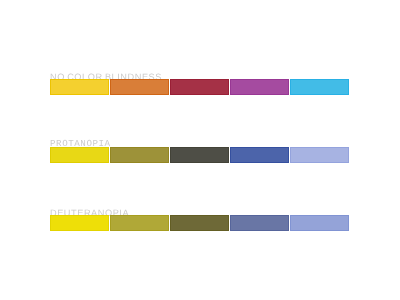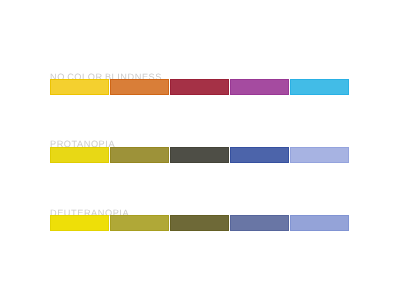--- a/index.html
+++ b/index.html
@@ -57,21 +57,21 @@
     <div class="swatch-strip">
       <div class="color-swatch" style="background-color: rgb(244, 208, 47); border-color: rgb(237, 195, 0);"></div>
       <div class="color-swatch" style="background-color: rgb(217, 126, 56); border-color: rgb(207, 101, 21);"></div>
       <div class="color-swatch" style="background-color: rgb(165, 49, 70); border-color: rgb(154, 31, 54);"></div>
       <div class="color-swatch" style="background-color: rgb(165, 75, 160); border-color: rgb(152, 55, 148);"></div>
       <div class="color-swatch" style="background-color: rgb(66, 188, 231); border-color: rgb(41, 176, 228);"></div>
     </div>
   </div>
 
   <div class="palette-row" data-row="1">
-    <div class="row-label" style="color: rgb(204, 204, 204);">PROTANOPIA</div>
+    <div class="row-label" style="color: rgb(204, 204, 204); font-family: Liberation Mono, monospace;">PROTANOPIA</div>
     <div class="swatch-strip">
       <div class="color-swatch" style="background-color: rgb(232, 216, 21); border-color: rgb(223, 205, 0);"></div>
       <div class="color-swatch" style="background-color: rgb(157, 146, 57); border-color: rgb(148, 135, 33);"></div>
       <div class="color-swatch" style="background-color: rgb(78, 78, 70); border-color: rgb(67, 67, 56);"></div>
       <div class="color-swatch" style="background-color: rgb(76, 100, 170); border-color: rgb(53, 80, 159);"></div>
       <div class="color-swatch" style="background-color: rgb(167, 179, 226); border-color: rgb(148, 163, 221);"></div>
     </div>
   </div>
 
   <div class="palette-row" data-row="2">

